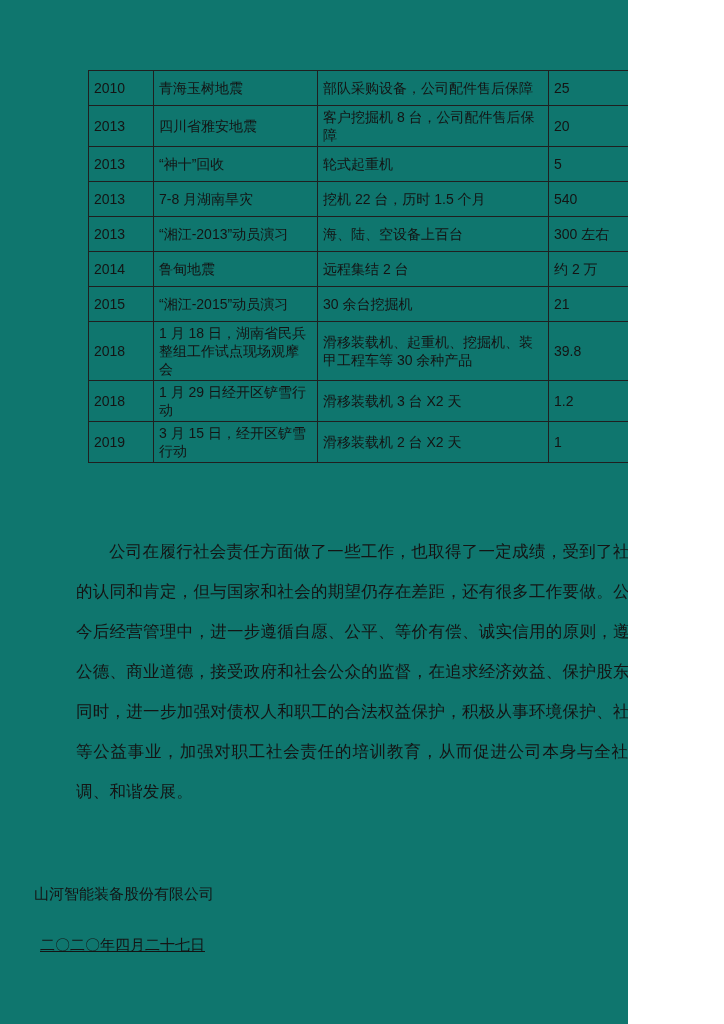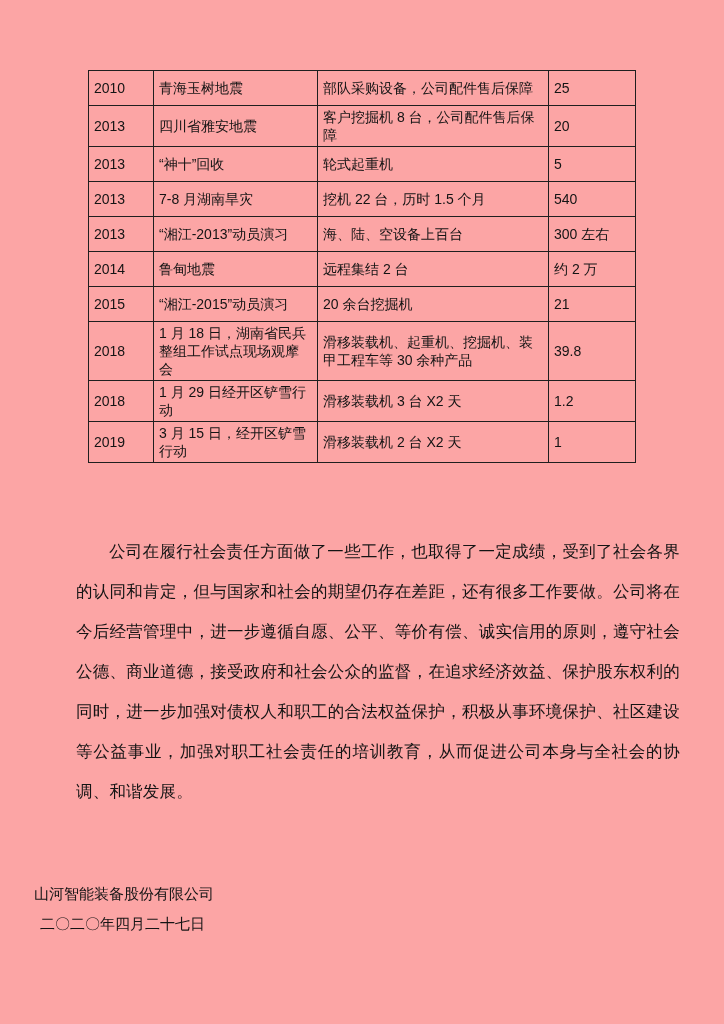--- a/index.html
+++ b/index.html
@@ -2,23 +2,23 @@
 <html><head>
 <meta charset="utf-8">
 <style>
   html, body {
     margin: 0;
     padding: 0;
     background: #ffffff;
   }
   .page {
     position: relative;
-    width: 724px;
+    width: 628px;
     height: 1024px;
-    background: #fca5a5;
+    background: #0f766e;
     overflow: hidden;
     color: #111111;
     font-family: "Liberation Serif", "DejaVu Serif", serif;
   }
   
   .table-wrap {
     position: absolute;
     left: 88px;
     top: 70px;
     width: 547px;
@@ -67,22 +67,23 @@
     text-align: left;
     font-size: 15px;
     color: #141414;
   }
   .signature-company {
     margin-left: 34px;
     line-height: 20px;
   }
   .signature-date {
     margin-left: 40px;
-    margin-top: 10px;
+    margin-top: 31px;
     line-height: 20px;
+    text-decoration: underline;
   }
 </style>
 </head>
 <body>
 
 <div class="page">
 
   <div class="table-wrap">
     <table class="doc-table">
       <colgroup>
@@ -124,21 +125,21 @@
           </tr>
           <tr>
             <td>2014</td>
             <td>鲁甸地震</td>
             <td>远程集结 2 台</td>
             <td>约 2 万</td>
           </tr>
           <tr>
             <td>2015</td>
             <td>“湘江-2015”动员演习</td>
-            <td>20 余台挖掘机</td>
+            <td>30 余台挖掘机</td>
             <td>21</td>
           </tr>
           <tr>
             <td>2018</td>
             <td>1 月 18 日，湖南省民兵整组工作试点现场观摩会</td>
             <td>滑移装载机、起重机、挖掘机、装甲工程车等 30 余种产品</td>
             <td>39.8</td>
           </tr>
           <tr>
             <td>2018</td>

